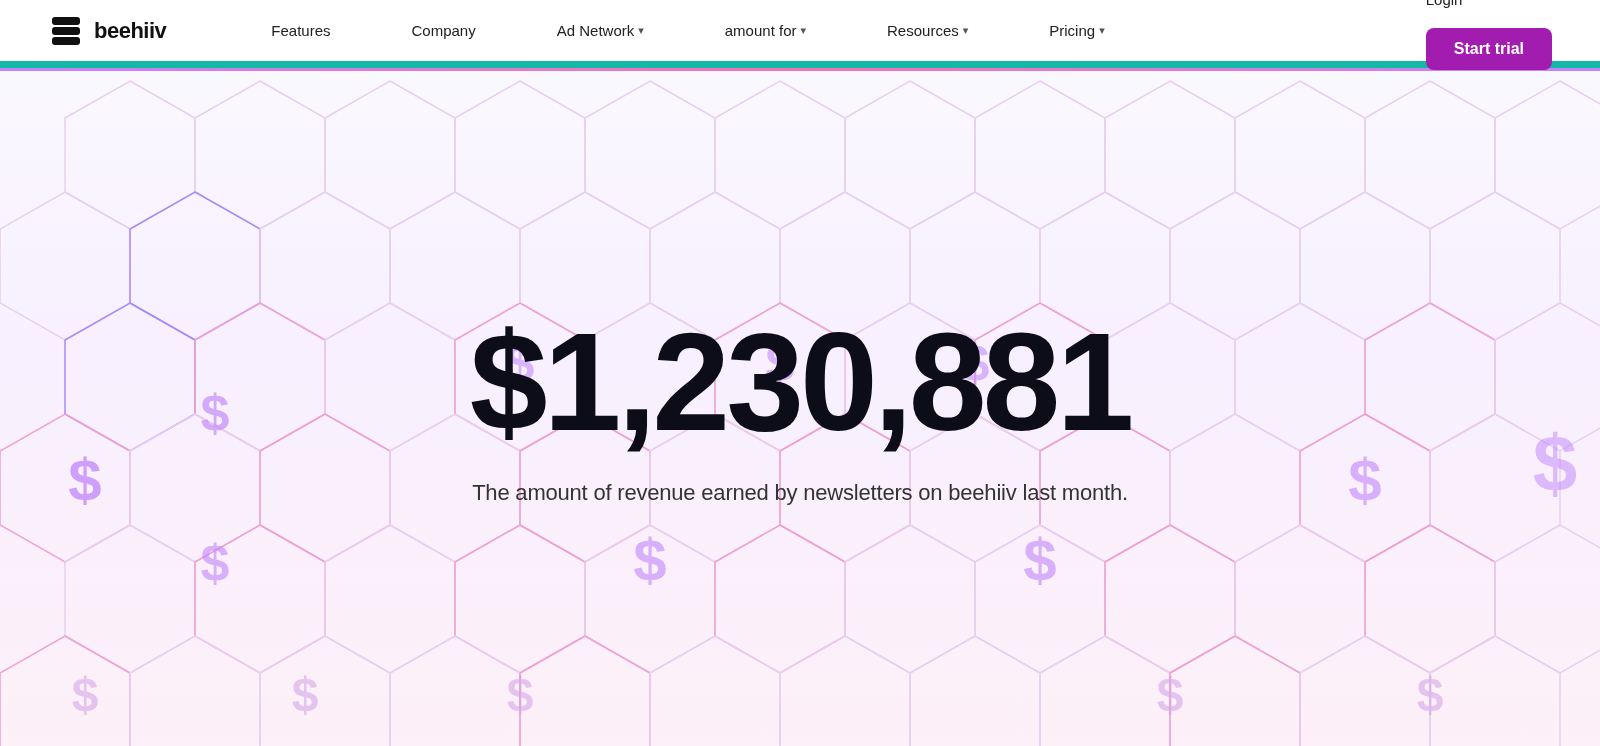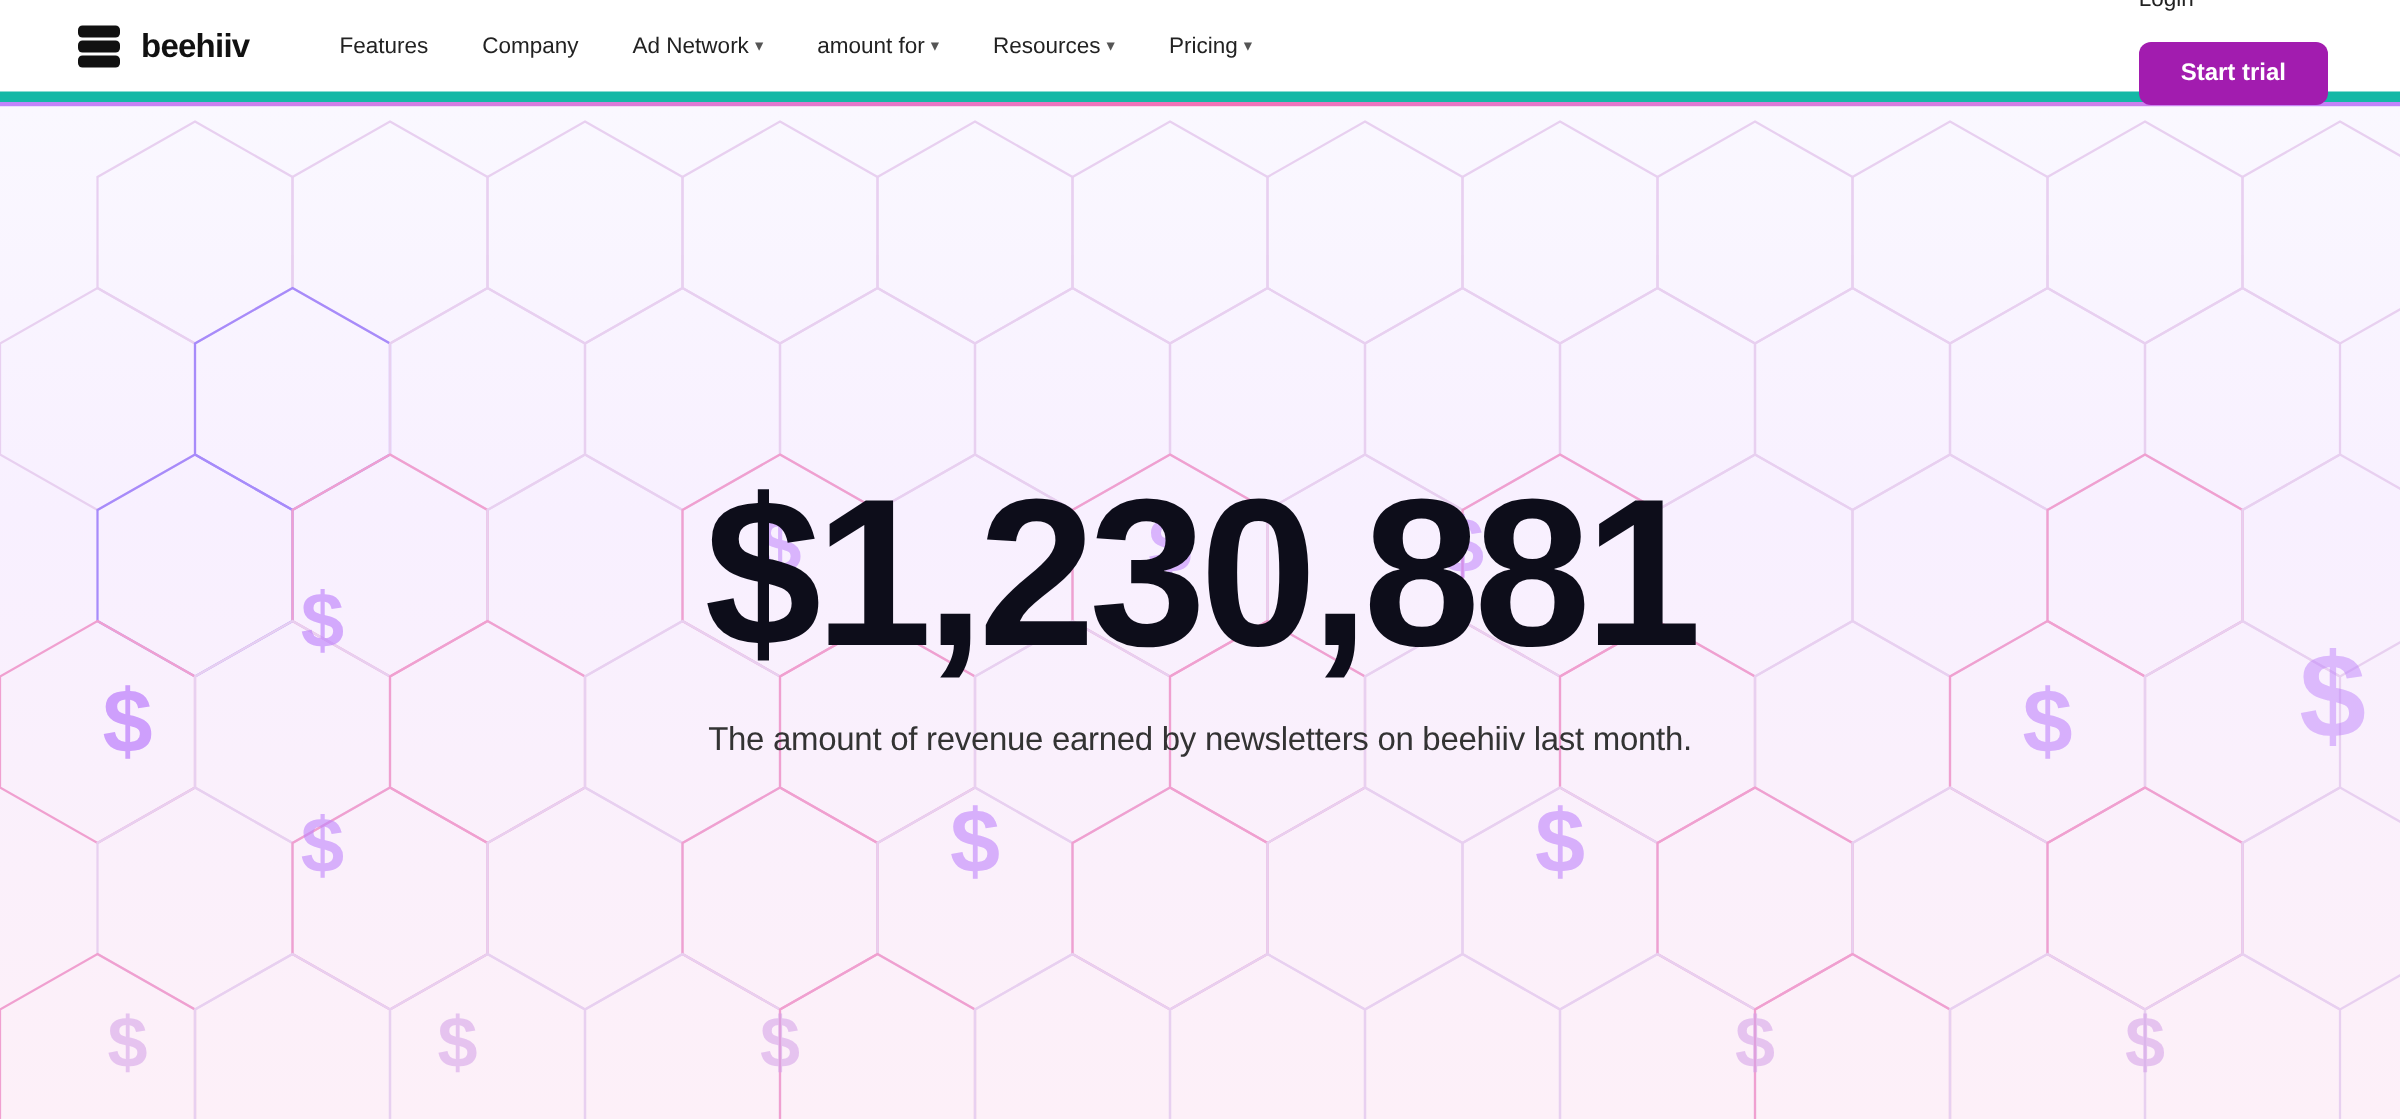--- a/index.html
+++ b/index.html
@@ -41,20 +41,21 @@
     }
     .nav-link {
       font-size: 15px;
       color: #222;
       text-decoration: none;
       font-weight: 500;
       display: flex;
       align-items: center;
       gap: 4px;
       cursor: pointer;
+      margin-left: 45px;
     }
     .nav-link .chevron {
       font-size: 11px;
       color: #555;
     }
     .nav-right {
       display: flex;
       align-items: flex-start;
       gap: 20px;
       flex-direction: column;

